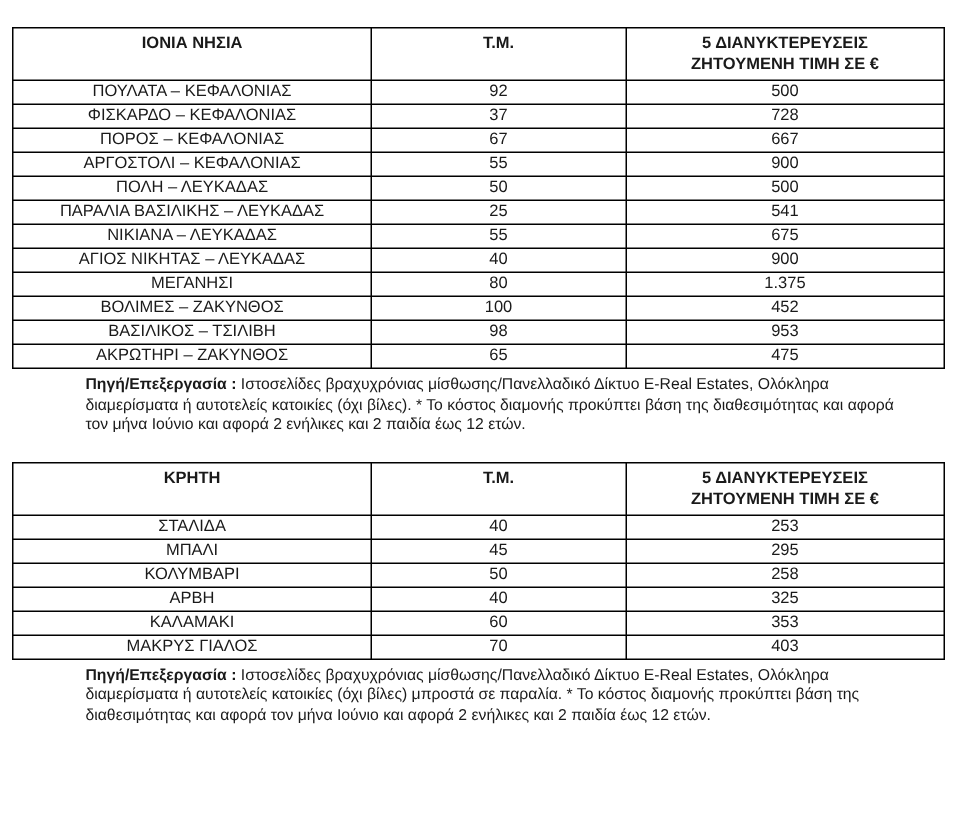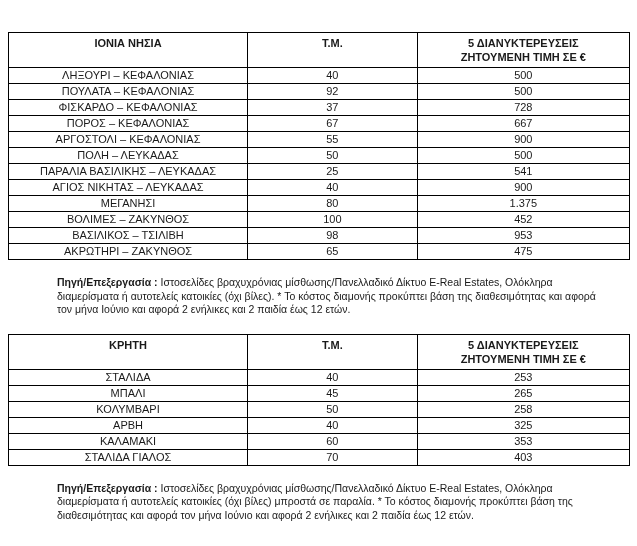--- a/index.html
+++ b/index.html
@@ -6,21 +6,21 @@
     margin: 0;
     padding: 0;
     background: #ffffff;
     color: #1a1a1a;
     font-family: "Liberation Sans", sans-serif;
   }
   .doc {
     width: 637px;
     height: 546px;
     background: #ffffff;
-    padding-top: 32px;
+    padding-top: 18px;
     box-sizing: border-box;
     overflow: hidden;
   }
   table.price-table {
     border-collapse: collapse;
     table-layout: fixed;
     width: 622px;
     margin-left: 8px;
     font-size: 11px;
   }
@@ -41,21 +41,21 @@
   }
   table.price-table td {
     height: 15px;
     vertical-align: middle;
     line-height: 15px;
   }
   .col-region { width: 38.5%; }
   .col-sqm    { width: 27.3%; }
   .col-price  { width: 34.2%; }
   .footnote {
-    margin: 16px 28px 0 57px;
+    margin: 4px 28px 0 57px;
     width: 552px;
     font-size: 10.5px;
     line-height: 13.5px;
     color: #1a1a1a;
   }
   .footnote b { font-weight: bold; }
   .gap-before-table2 { height: 17px; }
 </style>
 </head>
 <body>
@@ -72,25 +72,20 @@
       <tr>
         <th>ΙΟΝΙΑ ΝΗΣΙΑ</th>
         <th>Τ.Μ.</th>
         <th>
           <div>5 ΔΙΑΝΥΚΤΕΡΕΥΣΕΙΣ</div>
           <div>ΖΗΤΟΥΜΕΝΗ ΤΙΜΗ ΣΕ €</div>
         </th>
       </tr>
     </thead>
     <tbody>
-  <tr>
-    <td>ΛΗΞΟΥΡΙ – ΚΕΦΑΛΟΝΙΑΣ</td>
-    <td>40</td>
-    <td>500</td>
-  </tr>
 
   <tr>
     <td>ΠΟΥΛΑΤΑ – ΚΕΦΑΛΟΝΙΑΣ</td>
     <td>92</td>
     <td>500</td>
   </tr>
 
   <tr>
     <td>ΦΙΣΚΑΡΔΟ – ΚΕΦΑΛΟΝΙΑΣ</td>
     <td>37</td>
@@ -114,20 +109,25 @@
     <td>50</td>
     <td>500</td>
   </tr>
 
   <tr>
     <td>ΠΑΡΑΛΙΑ ΒΑΣΙΛΙΚΗΣ – ΛΕΥΚΑΔΑΣ</td>
     <td>25</td>
     <td>541</td>
   </tr>
 
+  <tr>
+    <td>ΝΙΚΙΑΝΑ – ΛΕΥΚΑΔΑΣ</td>
+    <td>55</td>
+    <td>675</td>
+  </tr>
 
   <tr>
     <td>ΑΓΙΟΣ ΝΙΚΗΤΑΣ – ΛΕΥΚΑΔΑΣ</td>
     <td>40</td>
     <td>900</td>
   </tr>
 
   <tr>
     <td>ΜΕΓΑΝΗΣΙ</td>
     <td>80</td>
@@ -179,21 +179,21 @@
     <tbody>
   <tr>
     <td>ΣΤΑΛΙΔΑ</td>
     <td>40</td>
     <td>253</td>
   </tr>
 
   <tr>
     <td>ΜΠΑΛΙ</td>
     <td>45</td>
-    <td>265</td>
+    <td>295</td>
   </tr>
 
   <tr>
     <td>ΚΟΛΥΜΒΑΡΙ</td>
     <td>50</td>
     <td>258</td>
   </tr>
 
   <tr>
     <td>ΑΡΒΗ</td>
@@ -201,21 +201,21 @@
     <td>325</td>
   </tr>
 
   <tr>
     <td>ΚΑΛΑΜΑΚΙ</td>
     <td>60</td>
     <td>353</td>
   </tr>
 
   <tr>
-    <td>ΣΤΑΛΙΔΑ ΓΙΑΛΟΣ</td>
+    <td>ΜΑΚΡΥΣ ΓΙΑΛΟΣ</td>
     <td>70</td>
     <td>403</td>
   </tr>
 </tbody>
   </table>
 
   <p class="footnote"><b>Πηγή/Επεξεργασία :</b><span> Ιστοσελίδες βραχυχρόνιας μίσθωσης/Πανελλαδικό Δίκτυο E-Real Estates, Ολόκληρα διαμερίσματα ή αυτοτελείς κατοικίες (όχι βίλες) μπροστά σε παραλία. * Το κόστος διαμονής προκύπτει βάση της διαθεσιμότητας και αφορά τον μήνα Ιούνιο και αφορά 2 ενήλικες και 2 παιδία έως 12 ετών.</span></p>
 
 </div>
 

